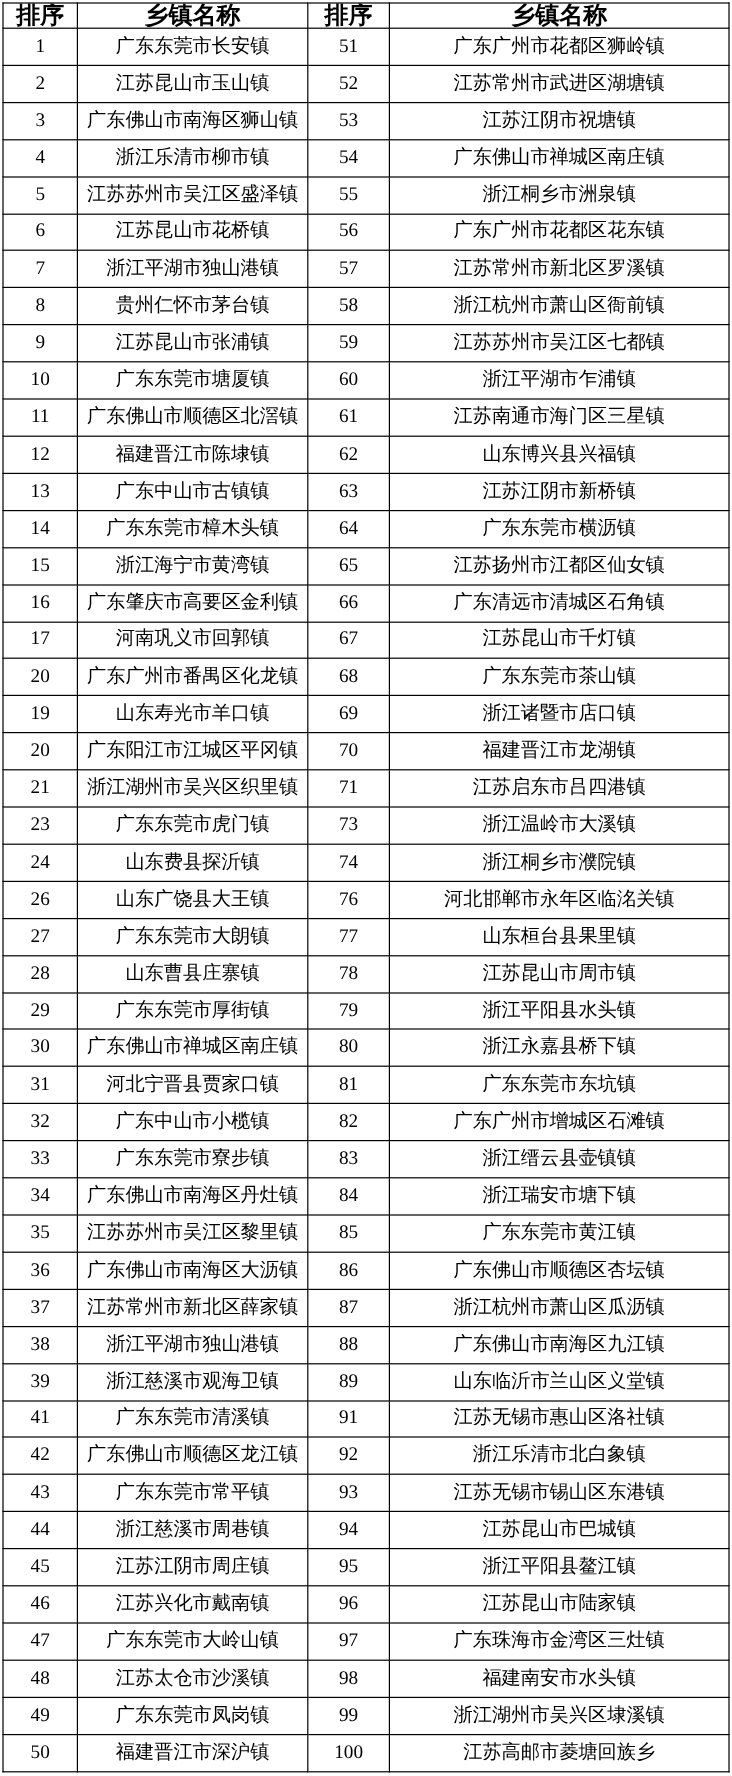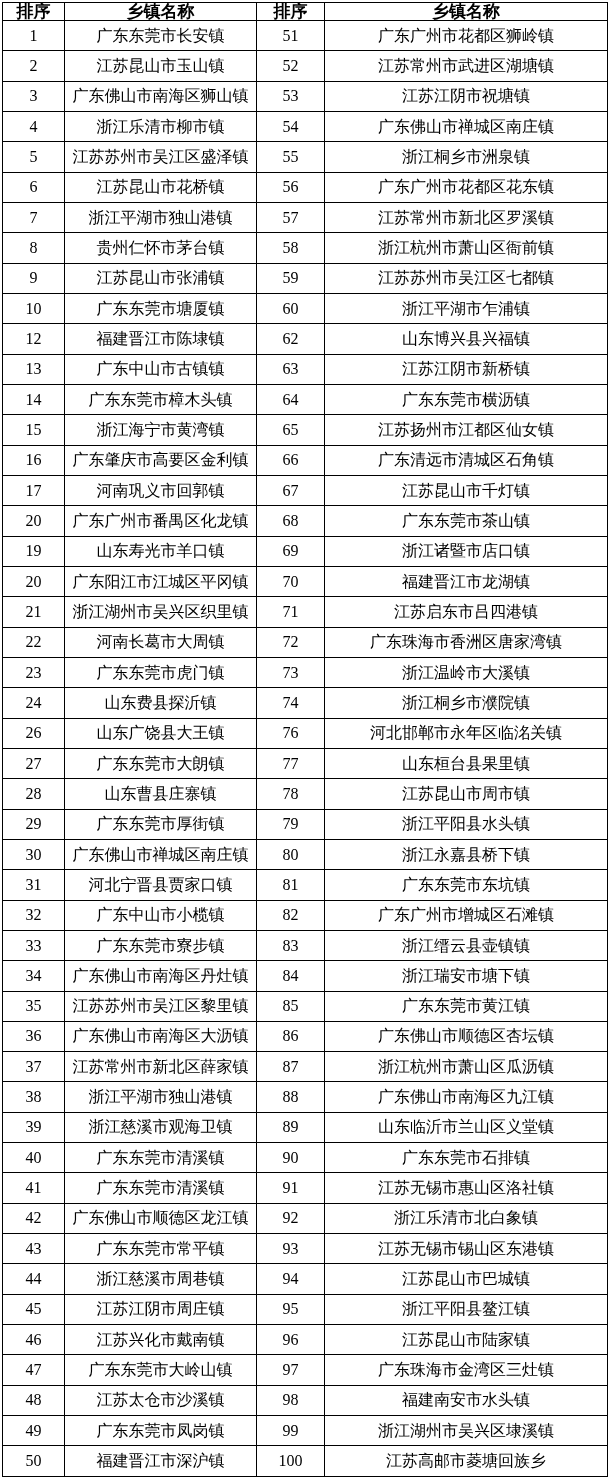--- a/index.html
+++ b/index.html
@@ -30,21 +30,21 @@
     vertical-align: middle;
     padding: 0 2px;
     font-size: 16px;
     line-height: 1;
     overflow: hidden;
     white-space: nowrap;
     background: #ffffff;
   }
   table.rank-table th {
     font-weight: bold;
-    font-size: 17px;
+    font-size: 20px;
   }
   col.c-rank-l  { width: 62px; }
   col.c-name-l  { width: 192px; }
   col.c-rank-r  { width: 68px; }
   col.c-name-r  { width: 283px; }
 </style>
 </head>
 <body>
 
 <div class="sheet">
@@ -118,20 +118,26 @@
           <td>59</td>
           <td>江苏苏州市吴江区七都镇</td>
         </tr>
         <tr>
           <td>10</td>
           <td>广东东莞市塘厦镇</td>
           <td>60</td>
           <td>浙江平湖市乍浦镇</td>
         </tr>
         <tr>
+          <td>11</td>
+          <td>广东佛山市顺德区北滘镇</td>
+          <td>61</td>
+          <td>江苏南通市海门区三星镇</td>
+        </tr>
+        <tr>
           <td>12</td>
           <td>福建晋江市陈埭镇</td>
           <td>62</td>
           <td>山东博兴县兴福镇</td>
         </tr>
         <tr>
           <td>13</td>
           <td>广东中山市古镇镇</td>
           <td>63</td>
           <td>江苏江阴市新桥镇</td>
@@ -178,26 +184,20 @@
           <td>70</td>
           <td>福建晋江市龙湖镇</td>
         </tr>
         <tr>
           <td>21</td>
           <td>浙江湖州市吴兴区织里镇</td>
           <td>71</td>
           <td>江苏启东市吕四港镇</td>
         </tr>
         <tr>
-          <td>22</td>
-          <td>河南长葛市大周镇</td>
-          <td>72</td>
-          <td>广东珠海市香洲区唐家湾镇</td>
-        </tr>
-        <tr>
           <td>23</td>
           <td>广东东莞市虎门镇</td>
           <td>73</td>
           <td>浙江温岭市大溪镇</td>
         </tr>
         <tr>
           <td>24</td>
           <td>山东费县探沂镇</td>
           <td>74</td>
           <td>浙江桐乡市濮院镇</td>
@@ -278,26 +278,20 @@
           <td>38</td>
           <td>浙江平湖市独山港镇</td>
           <td>88</td>
           <td>广东佛山市南海区九江镇</td>
         </tr>
         <tr>
           <td>39</td>
           <td>浙江慈溪市观海卫镇</td>
           <td>89</td>
           <td>山东临沂市兰山区义堂镇</td>
-        </tr>
-        <tr>
-          <td>40</td>
-          <td>广东东莞市清溪镇</td>
-          <td>90</td>
-          <td>广东东莞市石排镇</td>
         </tr>
         <tr>
           <td>41</td>
           <td>广东东莞市清溪镇</td>
           <td>91</td>
           <td>江苏无锡市惠山区洛社镇</td>
         </tr>
         <tr>
           <td>42</td>
           <td>广东佛山市顺德区龙江镇</td>

